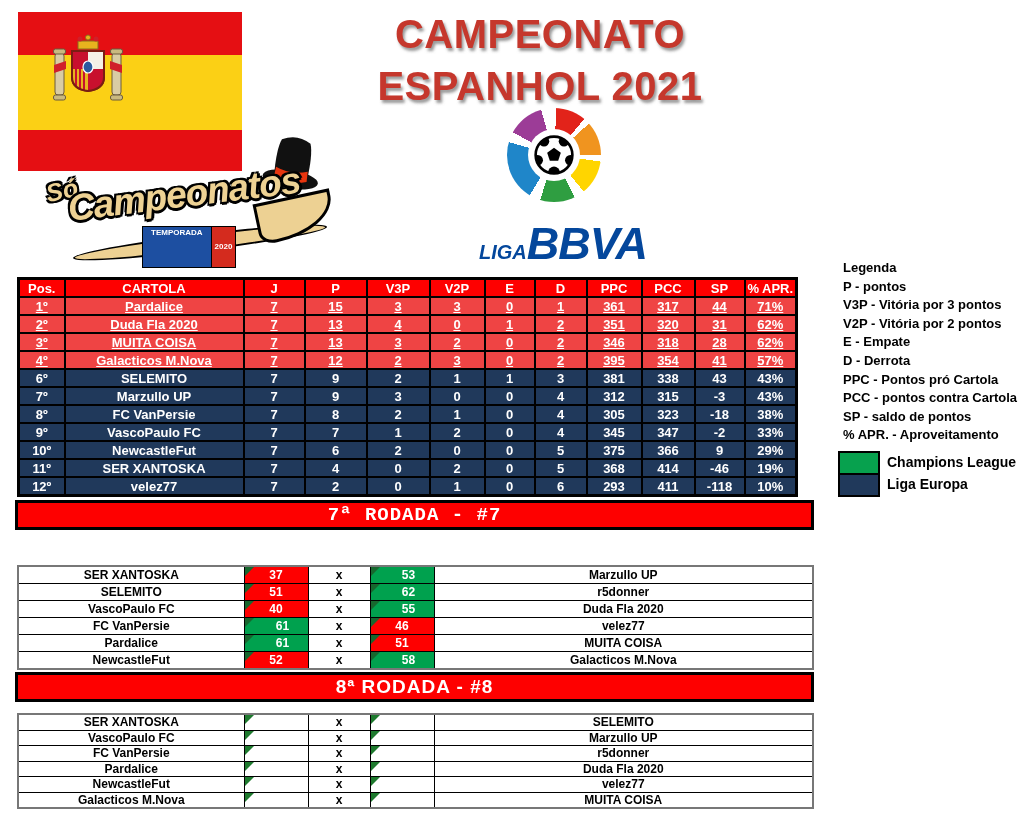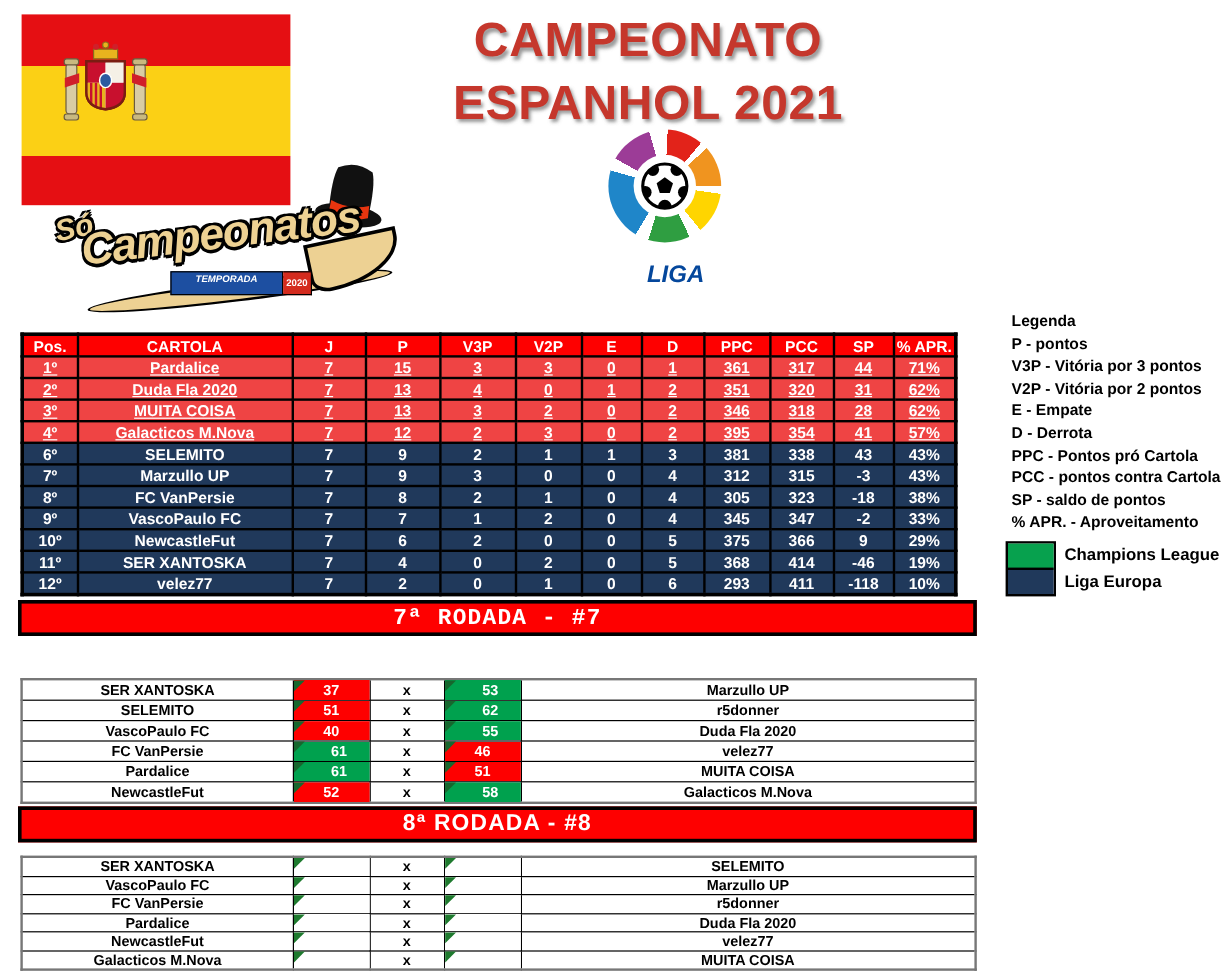--- a/index.html
+++ b/index.html
@@ -20,22 +20,22 @@
     text-shadow:-2px -2px 0 #000,2px -2px 0 #000,-2px 2px 0 #000,2px 2px 0 #000,0 2px 0 #000,2px 0 0 #000;}
   .logo-name{position:absolute;left:44px;top:50px;font-size:37px;font-style:italic;font-weight:bold;
     color:#EDD193;letter-spacing:-1px;transform:rotate(-7deg);transform-origin:left center;white-space:nowrap;
     text-shadow:-2px -2px 0 #000,2px -2px 0 #000,-2px 2px 0 #000,2px 2px 0 #000,0 3px 0 #000,3px 0 0 #000;}
   .swoosh{position:absolute;left:48px;top:96px;width:252px;height:13px;background:#EDD193;
     border:2px solid #000;border-radius:50%;transform:rotate(-7deg);}
   .swash{position:absolute;right:2px;top:58px;width:72px;height:36px;background:#EDD193;border:3px solid #000;
     border-radius:0 0 95% 25% / 0 0 100% 35%;transform:rotate(-12deg);}
   .hat{position:absolute;left:238px;top:-6px;width:62px;height:60px;}
   .logo-badge{position:absolute;left:118px;top:88px;display:flex;z-index:5;font-size:8px;font-weight:bold;color:#fff;line-height:10px;}
-  .badge-temporada{background:#1D4FA1;padding:1px 20px;border:1px solid #000;font-style:italic;}
-  .badge-year{background:#D42B1E;padding:4px 3px;border:1px solid #000;border-left:none;}
+  .badge-temporada{background:#1D4FA1;padding:1px 8px;border:1px solid #000;}
+  .badge-year{background:#D42B1E;padding:15px 3px;border:1px solid #000;border-left:none;}
   
   .title{position:absolute;left:330px;top:8px;width:420px;text-align:center;color:#C5372C;
     font-weight:bold;font-size:40px;line-height:52px;letter-spacing:0.5px;
     text-shadow:2px 3px 3px rgba(110,110,110,0.7);}
   
   .laliga{position:absolute;left:507px;top:108px;width:94px;height:94px;border-radius:50%;
     background:conic-gradient(from 0deg,
       #ffffff 0deg 3deg,#E2231A 3deg 40deg,#ffffff 40deg 48deg,#F0941F 48deg 90deg,
       #ffffff 90deg 98deg,#FFD500 98deg 141deg,#ffffff 141deg 154deg,#2F9E41 154deg 197deg,
       #ffffff 197deg 211deg,#1F86C9 211deg 286deg,#ffffff 286deg 299deg,#9C3C97 299deg 344deg,
@@ -159,20 +159,21 @@
         <circle cx="35.5" cy="25" r="5"></circle>
         <circle cx="20" cy="36.5" r="5.5"></circle>
         <circle cx="4.5" cy="25" r="5"></circle>
         <circle cx="10.5" cy="7" r="5"></circle>
       </g>
     </svg>
   </div>
 </div>
 <div class="ligabbva">
   <span class="liga-word">LIGA</span>
+  <span class="bbva-word">BBVA</span>
 </div>
 
 <table class="standings">
   <colgroup>
     <col style="width:46px">
       <col style="width:179px">
       <col style="width:61px">
       <col style="width:62px">
     <col style="width:63px">
       <col style="width:55px">

